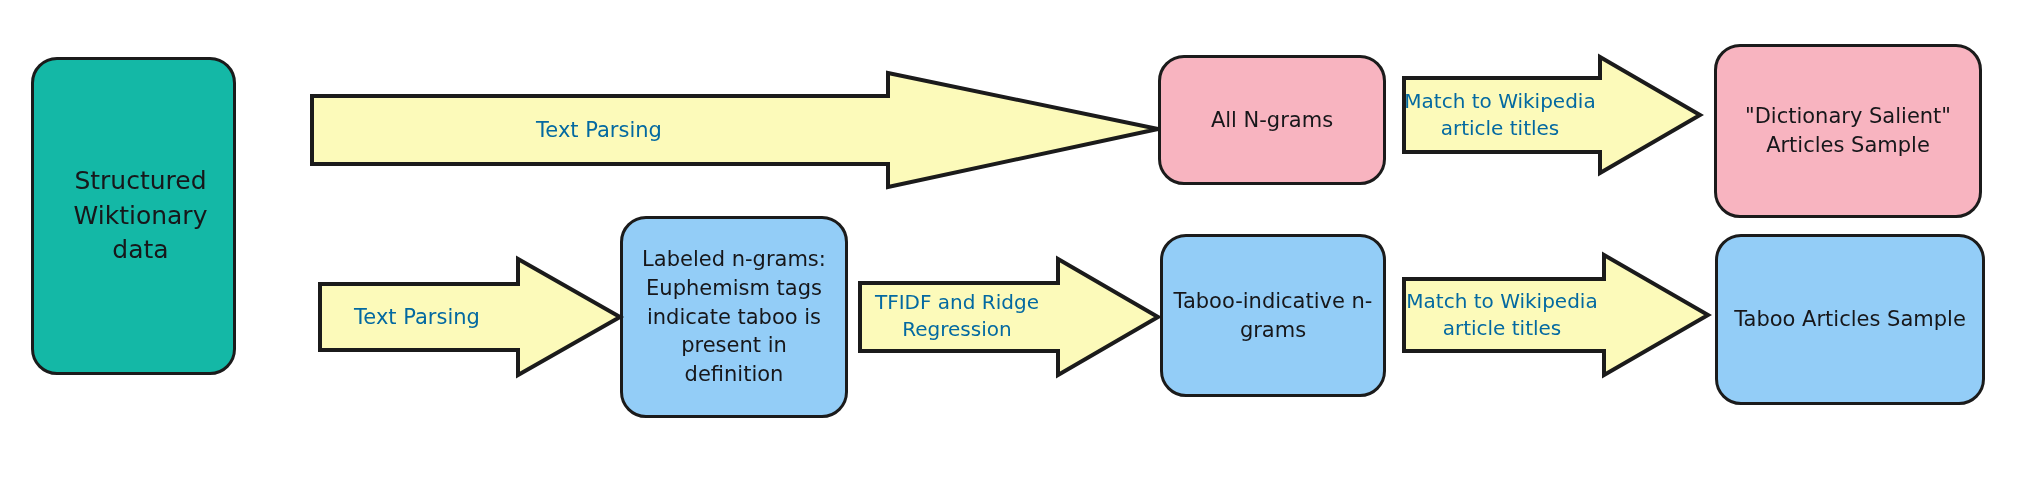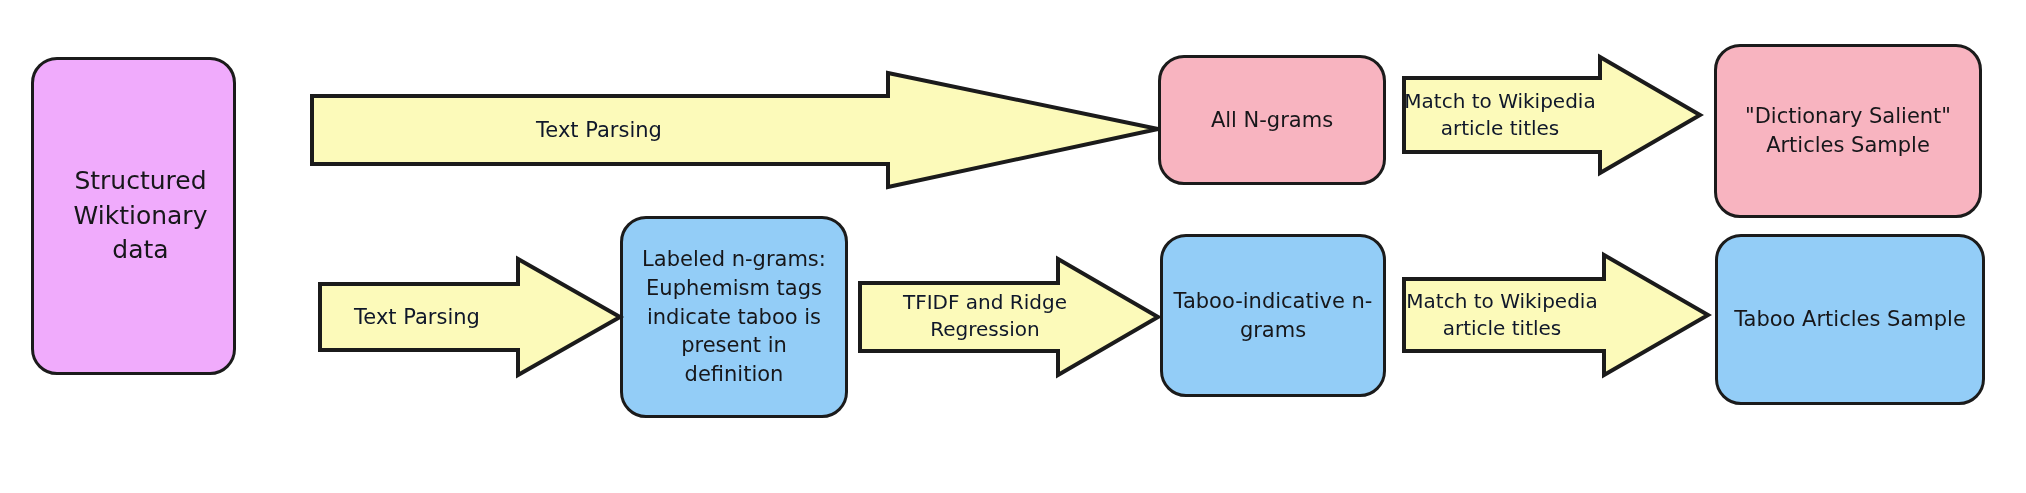--- a/index.html
+++ b/index.html
@@ -22,32 +22,32 @@
     border-radius: 26px;
     display: flex;
     align-items: center;
     justify-content: center;
     text-align: center;
     color: #17171a;
     line-height: 1.38;
     padding: 6px 10px;
     white-space: pre-line;
   }
-  .node-purple { background: #f0abfc; padding-left: 24px; }
+  .node-purple { background: #14b8a6; padding-left: 24px; }
   .node-pink   { background: #f8b4c0; }
   .node-blue   { background: #93cdf7; }
 
   .arrow {
     position: absolute;
     pointer-events: none;
   }
   .arrow svg { display: block; overflow: visible; }
   .arrow-label {
     position: absolute;
-    color: #0f172a;
+    color: #0369a1;
     text-align: center;
     line-height: 1.35;
     white-space: pre-line;
     display: flex;
     align-items: center;
     justify-content: center;
   }
 
   .fs-big   { font-size: 25px; }
   .fs-mid   { font-size: 21px; }
@@ -96,21 +96,21 @@
       <polygon points="2,28 200,28 200,3 302,61 200,119 200,94 2,94" fill="#fcfaba" stroke="#1b1b1b" stroke-width="4" stroke-linejoin="miter"></polygon>
     </svg>
   </div>
   <div class="arrow-label fs-mid" style="left:318px; top:284px; width:198px; height:66px;">Text Parsing</div>
 
   <div class="arrow" style="left:858px; top:256px; width:302px; height:122px;">
     <svg width="302" height="122" viewBox="0 0 302 122">
       <polygon points="2,27 200,27 200,3 300,61 200,119 200,95 2,95" fill="#fcfaba" stroke="#1b1b1b" stroke-width="4" stroke-linejoin="miter"></polygon>
     </svg>
   </div>
-  <div class="arrow-label fs-small" style="left:858px; top:283px; width:198px; height:66px;margin-left:28px;">TFIDF and Ridge
+  <div class="arrow-label fs-small" style="left:858px; top:283px; width:198px; height:66px;">TFIDF and Ridge
 Regression</div>
 
   <div class="arrow" style="left:1402px; top:252px; width:308px; height:126px;">
     <svg width="308" height="126" viewBox="0 0 308 126">
       <polygon points="2,27 202,27 202,3 306,63 202,123 202,99 2,99" fill="#fcfaba" stroke="#1b1b1b" stroke-width="4" stroke-linejoin="miter"></polygon>
     </svg>
   </div>
   <div class="arrow-label fs-small" style="left:1402px; top:279px; width:200px; height:72px;">Match to Wikipedia
 article titles</div>
 

